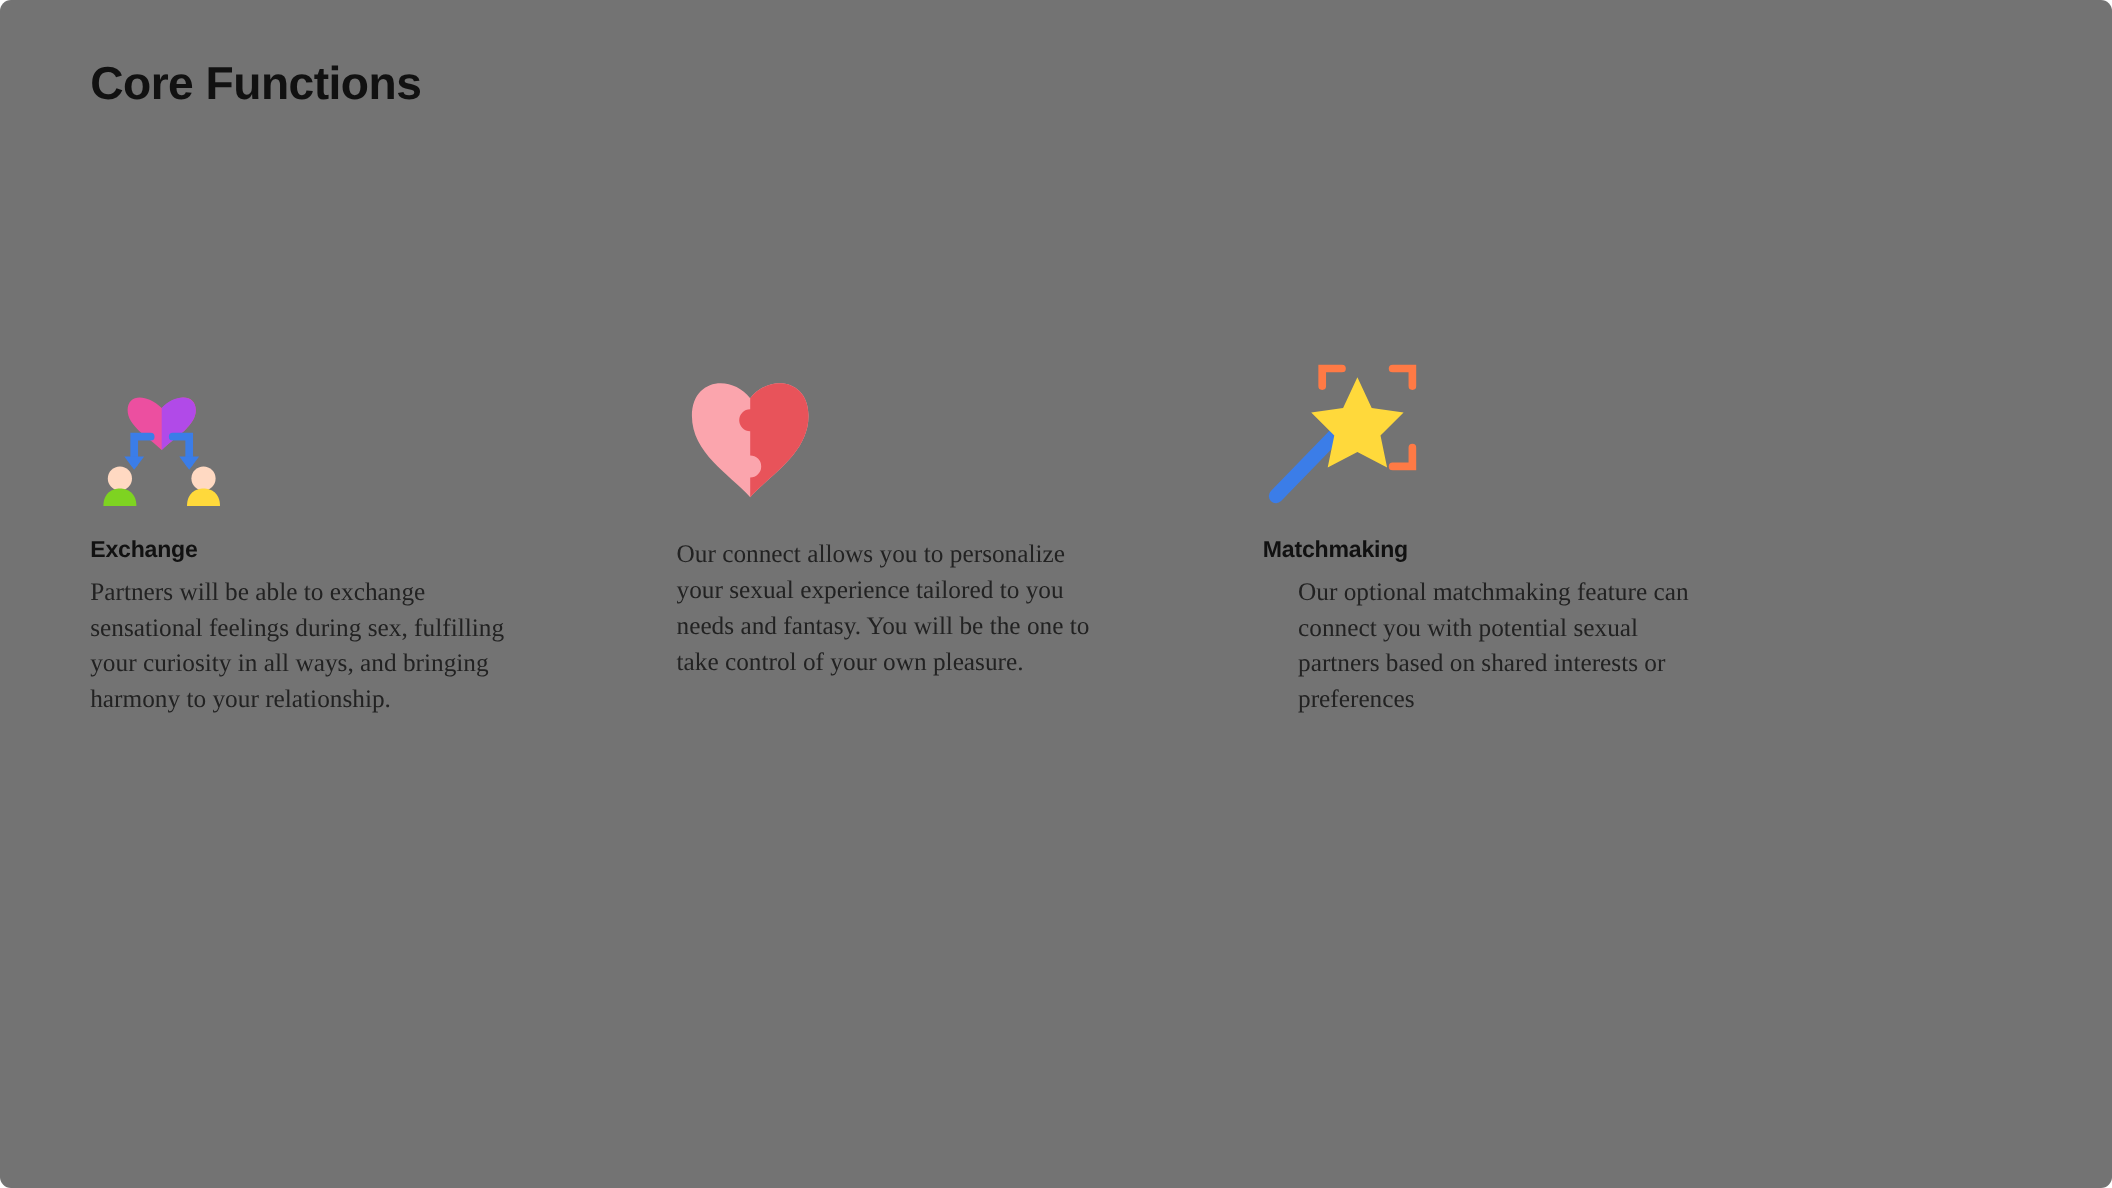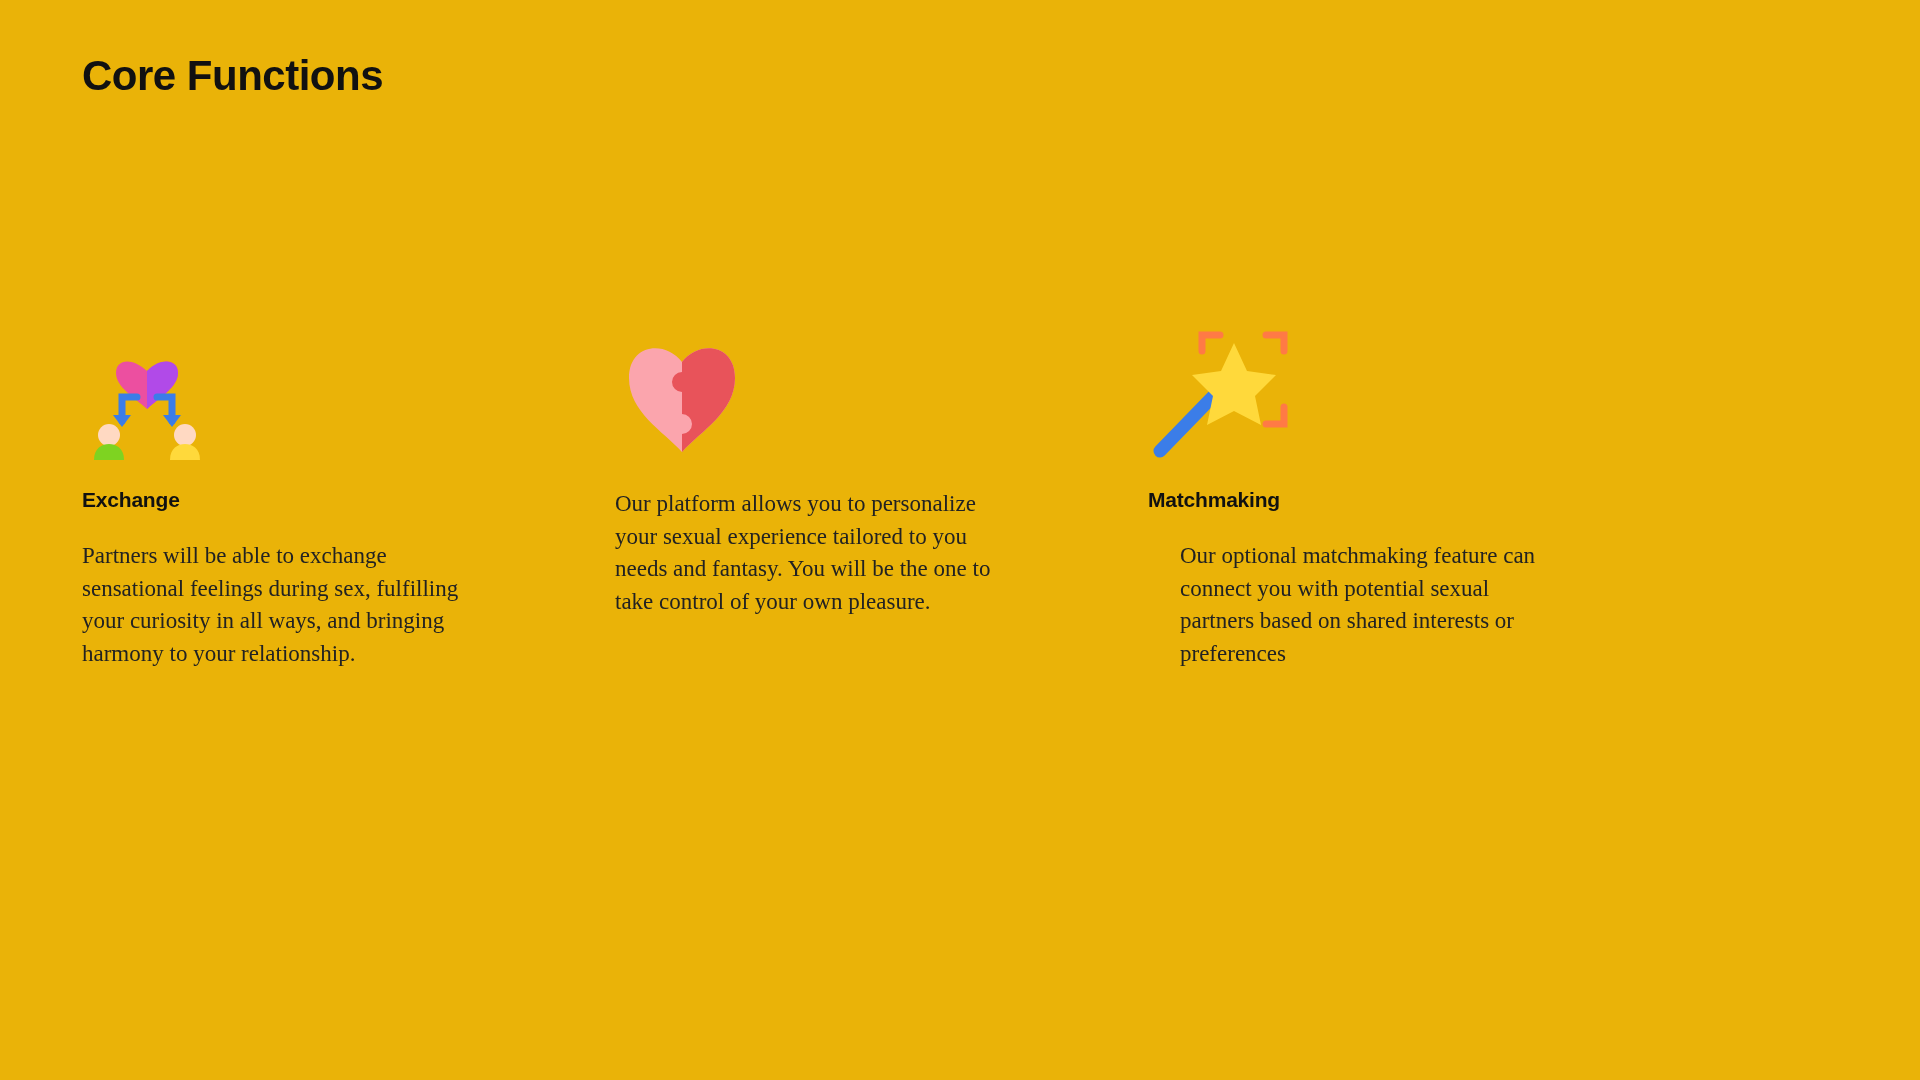--- a/index.html
+++ b/index.html
@@ -9,21 +9,22 @@
     width: 1920px;
     height: 1080px;
     background: #ffffff;
     font-family: "Liberation Sans", sans-serif;
     overflow: hidden;
   }
   .page {
     position: relative;
     width: 1920px;
     height: 1080px;
-    background: #eab308;
+    background: #737373;
+    border-radius: 10px;
   }
   .page-title {
     position: absolute;
     left: 82px;
     top: 52px;
     font-size: 42px;
     font-weight: bold;
     letter-spacing: -0.5px;
     color: #111111;
   }
@@ -42,21 +43,21 @@
   .card-icon {
     height: 150px;
     display: flex;
     align-items: flex-end;
     margin-bottom: 28px;
   }
   .card-title {
     font-size: 21px;
     font-weight: bold;
     color: #111111;
-    margin-bottom: 28px;
+    margin-bottom: 10px;
     letter-spacing: -0.2px;
   }
   .card-body {
     font-size: 23px;
     line-height: 1.42;
     color: #222222;
     max-width: 400px;
     font-family: Liberation Serif, serif;
   }
   .card:nth-child(3) .card-body { max-width: 360px; margin-left: 32px; }
@@ -95,21 +96,21 @@
       <div class="card-body">Partners will be able to exchange sensational feelings during sex, fulfilling your curiosity in all ways, and bringing harmony to your relationship.</div>
     </div>
 
     <div class="card">
       <div class="card-icon">
         <svg width="135" height="130" viewBox="0 0 135 130">
           <path d="M67 32 C 50 10, 14 14, 14 48 C 14 82, 48 101, 67 122 C 86 101, 120 82, 120 48 C 120 14, 84 10, 67 32 Z" fill="#fba5ad"></path>
           <path d="M67 32 C 84 10, 120 14, 120 48 C 120 82, 86 101, 67 122 L67 104 a10 10 0 1 0 0 -20 L67 62 a10 10 0 1 1 0 -20 Z" fill="#e8535a"></path>
         </svg>
       </div>
-      <div class="card-body">Our platform allows you to personalize your sexual experience tailored to you needs and fantasy. You will be the one to take control of your own pleasure.</div>
+      <div class="card-body">Our connect allows you to personalize your sexual experience tailored to you needs and fantasy. You will be the one to take control of your own pleasure.</div>
     </div>
 
     <div class="card">
       <div class="card-icon">
         <svg width="140" height="135" viewBox="0 0 140 135">
 
           <path d="M12 126 L78 58" stroke="#3b7de8" stroke-width="13" stroke-linecap="round"></path>
 
           <path d="M86 18 L99 46 L128 50 L107 71 L113 100 L86 86 L59 100 L65 71 L44 50 L73 46 Z" fill="#ffd93b"></path>
 

